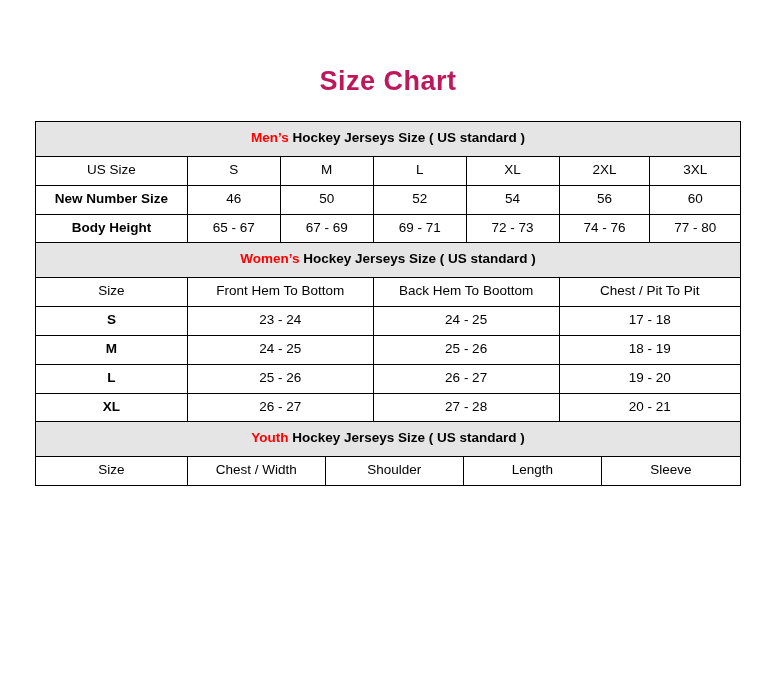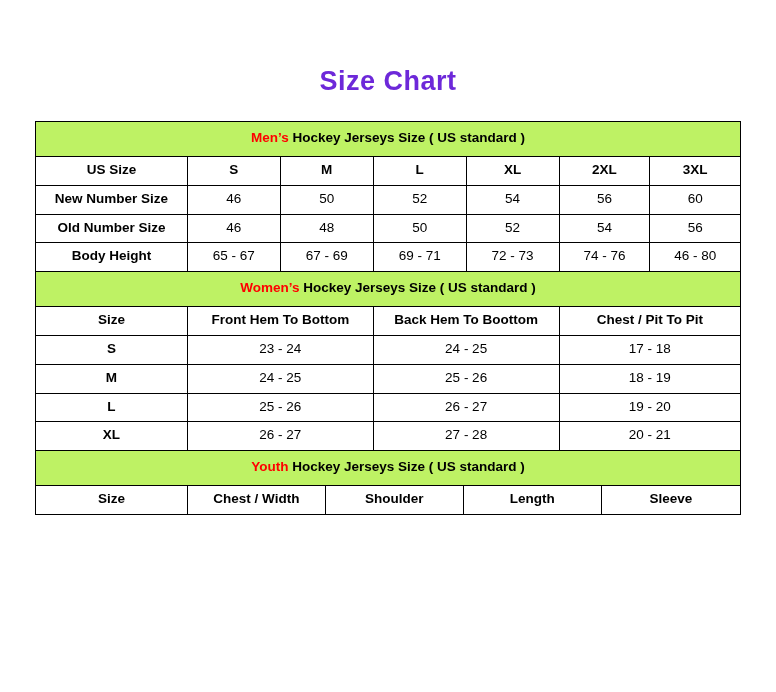--- a/index.html
+++ b/index.html
@@ -10,21 +10,21 @@
   body {
     width: 776px;
     height: 692px;
     font-family: "Liberation Sans", sans-serif;
     color: #000000;
     position: relative;
     overflow: hidden;
   }
   .page-title {
     text-align: center;
-    color: #6d28d9;
+    color: #be185d;
     font-size: 27px;
     font-weight: bold;
     letter-spacing: 0.5px;
     margin-top: 66px;
     margin-bottom: 0;
   }
   .chart-wrap {
     margin: 24px 35px 0 35px;
     border: 1px solid #000000;
     border-bottom: none;
@@ -41,34 +41,34 @@
     text-align: center;
     font-size: 13.5px;
     padding: 6px 2px 7px 2px;
     vertical-align: middle;
     line-height: 1.1;
   }
   table.size-table td:last-child {
     border-right: none;
   }
   .band {
-    background: #bef264;
+    background: #e5e5e5;
     font-size: 15px;
     font-weight: bold;
     padding: 9px 2px 10px 2px !important;
     border-bottom: 1px solid #000000 !important;
   }
   .band .red {
     color: #ff0000;
   }
   .band .blk {
     color: #000000;
   }
   .hdr {
-    font-weight: bold;
+    font-weight: normal;
   }
   .rowlabel {
     font-weight: bold;
   }
   .bold-cell {
     font-weight: bold;
   }
 </style>
 </head>
 <body>
@@ -103,36 +103,27 @@
       <tr>
         <td class="rowlabel">New Number Size</td>
         <td>46</td>
         <td>50</td>
         <td>52</td>
         <td>54</td>
         <td>56</td>
         <td>60</td>
       </tr>
       <tr>
-        <td class="rowlabel">Old Number Size</td>
-        <td>46</td>
-        <td>48</td>
-        <td>50</td>
-        <td>52</td>
-        <td>54</td>
-        <td>56</td>
-      </tr>
-      <tr>
         <td class="rowlabel">Body Height</td>
         <td>65 - 67</td>
         <td>67 - 69</td>
         <td>69 - 71</td>
         <td>72 - 73</td>
         <td>74 - 76</td>
-        <td>46 - 80</td>
+        <td>77 - 80</td>
       </tr>
     </tbody>
   </table>
 
   <table class="size-table">
     <colgroup>
       <col style="width:21.5%">
         <col style="width:26.4%">
         <col style="width:26.4%">
         <col style="width:25.7%">

